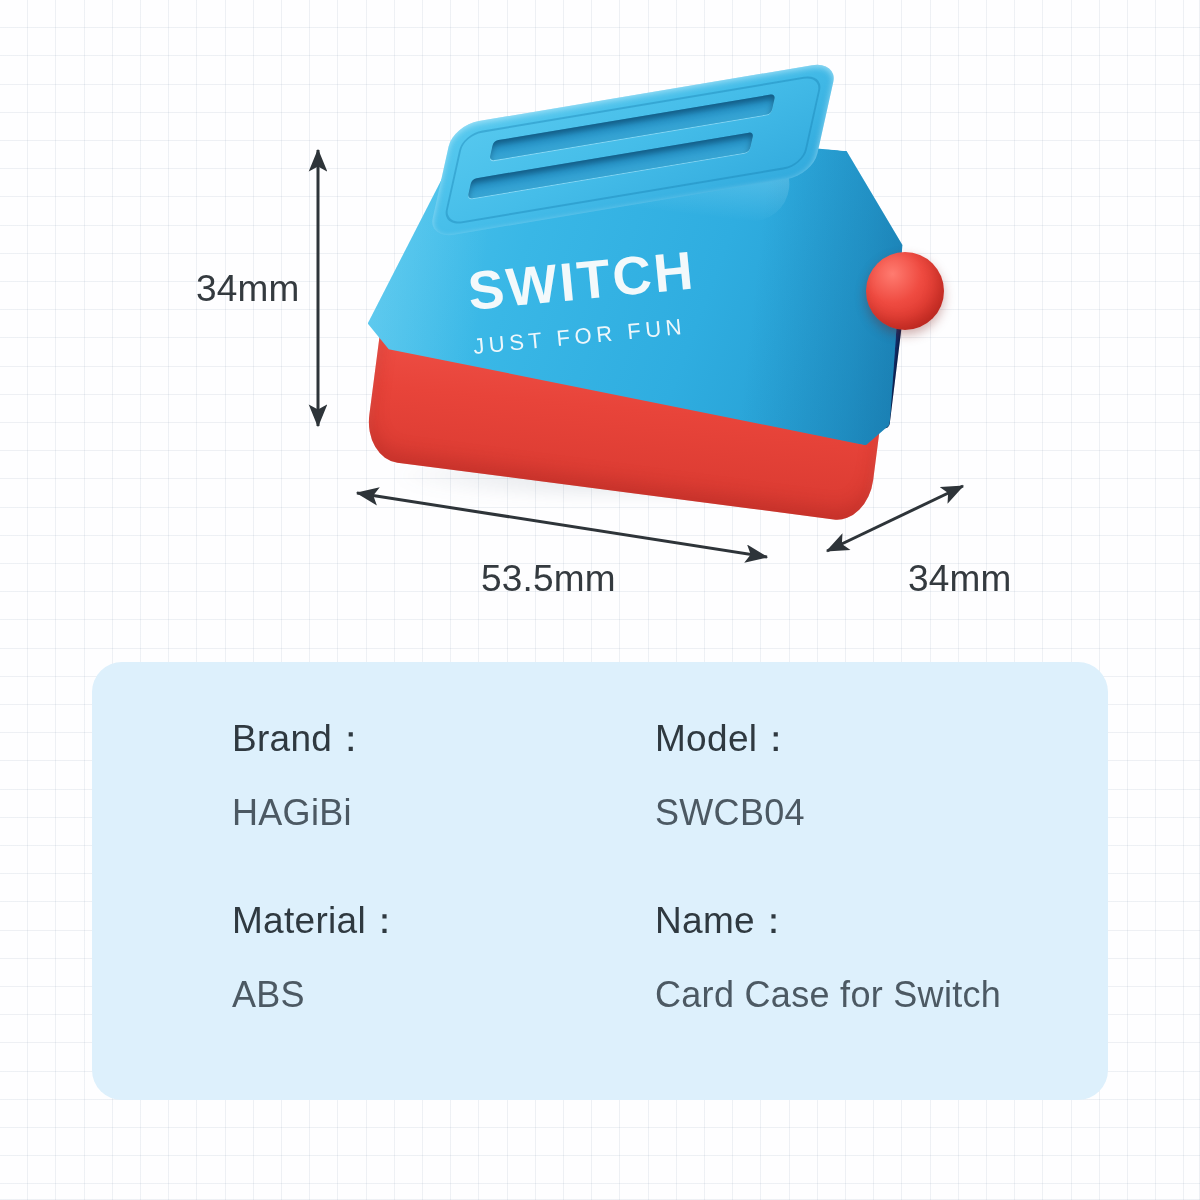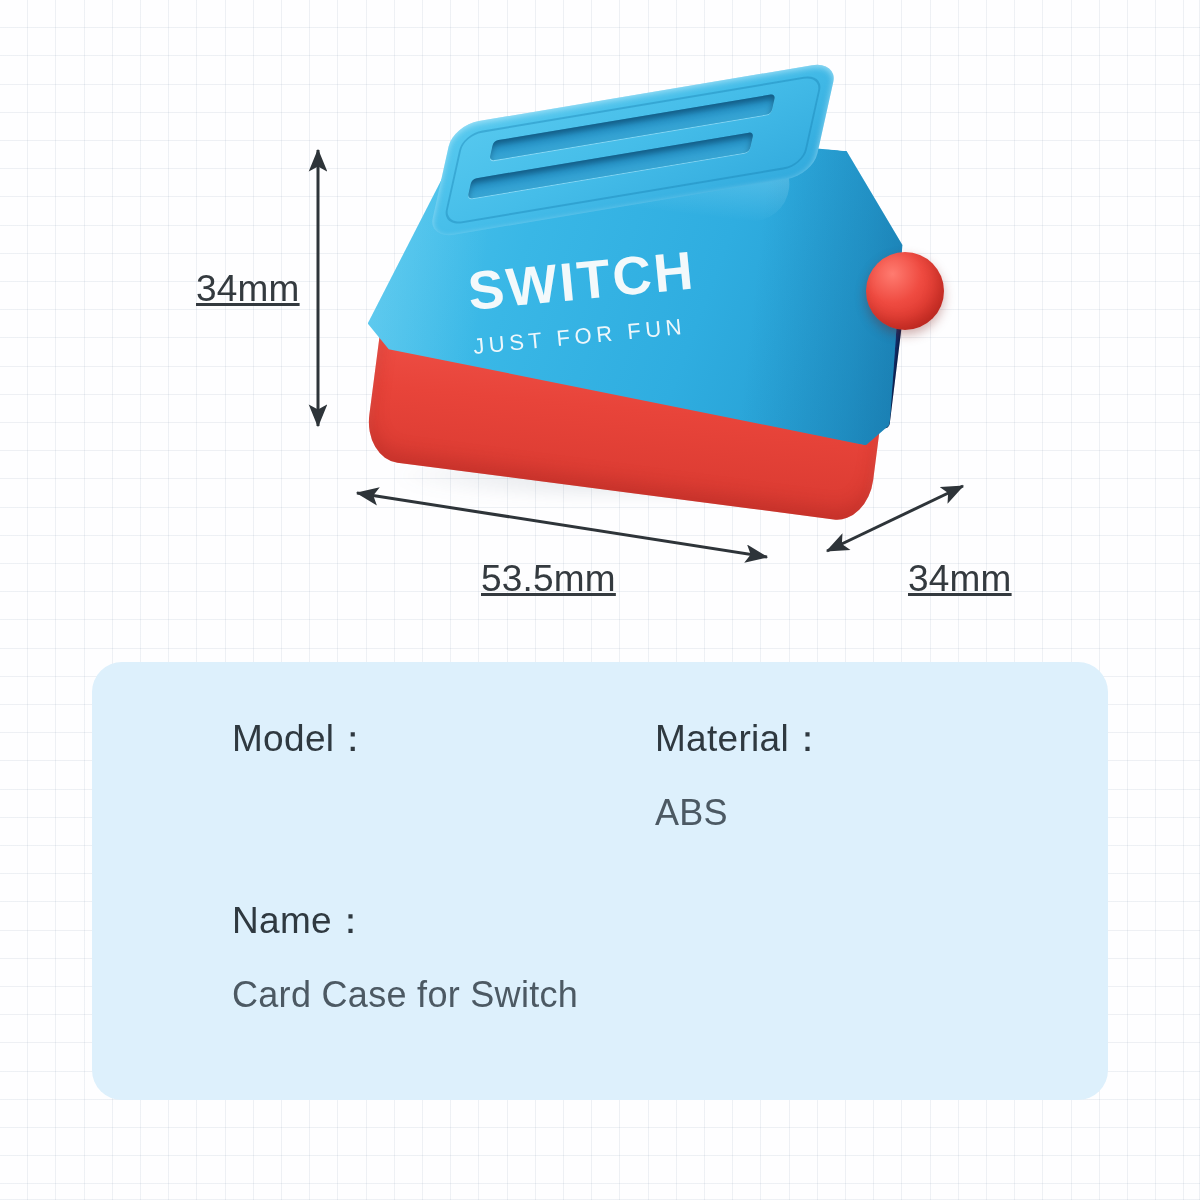--- a/index.html
+++ b/index.html
@@ -101,21 +101,21 @@
   .knob {
     position:absolute; left:866px; top:252px; width:78px; height:78px;
     border-radius:50%;
     background:radial-gradient(circle at 34% 28%, #ff7b70 0%, #ef4b41 38%, #d9352c 72%, #ae241d 100%);
     box-shadow:0 5px 11px rgba(120,25,20,0.34), inset -5px -7px 13px rgba(140,25,20,0.32);
   }
 
   
   .dim-svg { position:absolute; left:0; top:0; width:1200px; height:640px; pointer-events:none; }
   .dim-label {
-    position:absolute; color:#343a3f; font-size:37px; letter-spacing:0.2px; white-space:nowrap;text-decoration:underline;
+    position:absolute; color:#343a3f; font-size:37px; letter-spacing:0.2px; white-space:nowrap;
   }
   #dim-h-label { left:196px; top:268px; }
   #dim-w-label { left:481px; top:558px;text-align:center; }
   #dim-d-label { left:908px; top:558px; }
 
   
   #spec-panel {
     position:absolute; left:92px; top:662px; width:1016px; height:438px;
     background:#ddf0fc; border-radius:30px;
   }
@@ -178,23 +178,28 @@
     </svg>
 
     <div class="dim-label" id="dim-h-label">34mm</div>
     <div class="dim-label" id="dim-w-label">53.5mm</div>
     <div class="dim-label" id="dim-d-label">34mm</div>
   </div>
 
   <div id="spec-panel">
     <div class="spec-grid">
 
+      <div class="spec-cell">
+        <span class="spec-label">Brand：</span>
+        <span class="spec-value">HAGiBi</span>
+      </div>
 
       <div class="spec-cell">
         <span class="spec-label">Model：</span>
+        <span class="spec-value">SWCB04</span>
       </div>
 
       <div class="spec-cell">
         <span class="spec-label">Material：</span>
         <span class="spec-value">ABS</span>
       </div>
 
       <div class="spec-cell">
         <span class="spec-label">Name：</span>
         <span class="spec-value">Card Case for Switch</span>

